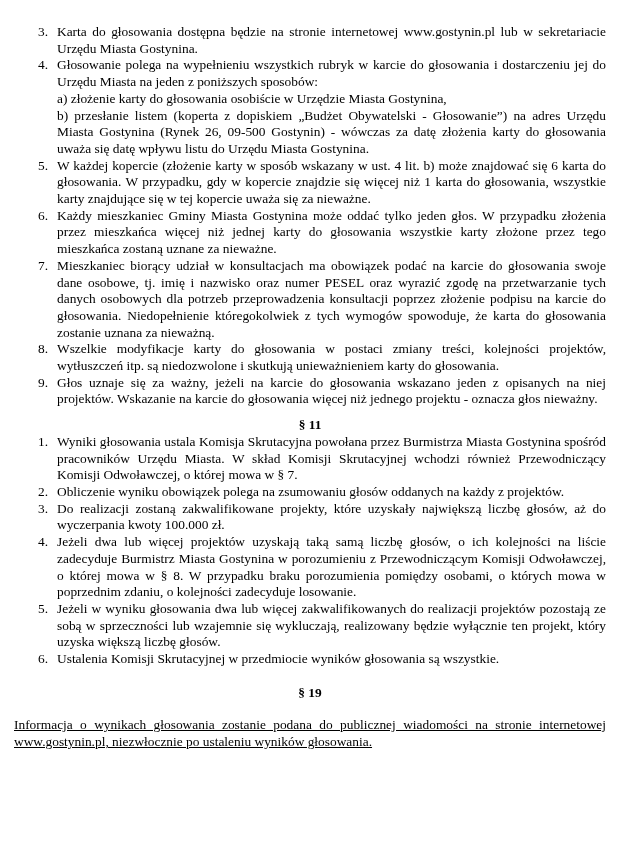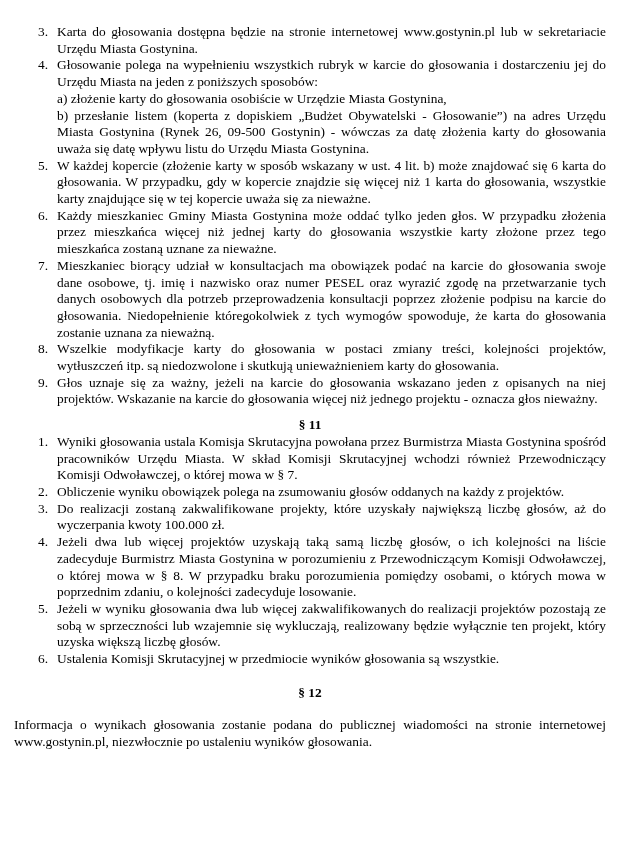--- a/index.html
+++ b/index.html
@@ -40,20 +40,21 @@
   .heading {
     text-align: center;
     font-weight: bold;
     margin: 9px 0 0 0;
   }
   .heading.h12 {
     margin: 17px 0 16px 0;
   }
   .para {
     text-align: justify;
+    text-decoration: underline;
   }
 </style>
 </head>
 <body>
 
 <div class="page">
 
   <div class="olist">
     <div class="li">
       <span class="num">3.</span>
@@ -109,17 +110,17 @@
     <div class="li">
       <span class="num">5.</span>
       <div class="txt">Jeżeli w wyniku głosowania dwa lub więcej zakwalifikowanych do realizacji projektów pozostają ze sobą w sprzeczności lub wzajemnie się wykluczają, realizowany będzie wyłącznie ten projekt, który uzyska większą liczbę głosów.</div>
     </div>
     <div class="li">
       <span class="num">6.</span>
       <div class="txt">Ustalenia Komisji Skrutacyjnej w przedmiocie wyników głosowania są wszystkie.</div>
     </div>
   </div>
 
-  <div class="heading h12">§ 12</div>
+  <div class="heading h12">§ 19</div>
 
   <div class="para">Informacja o wynikach głosowania zostanie podana do publicznej wiadomości na stronie internetowej www.gostynin.pl, niezwłocznie po ustaleniu wyników głosowania.</div>
 
 </div>
 
 </body></html>

